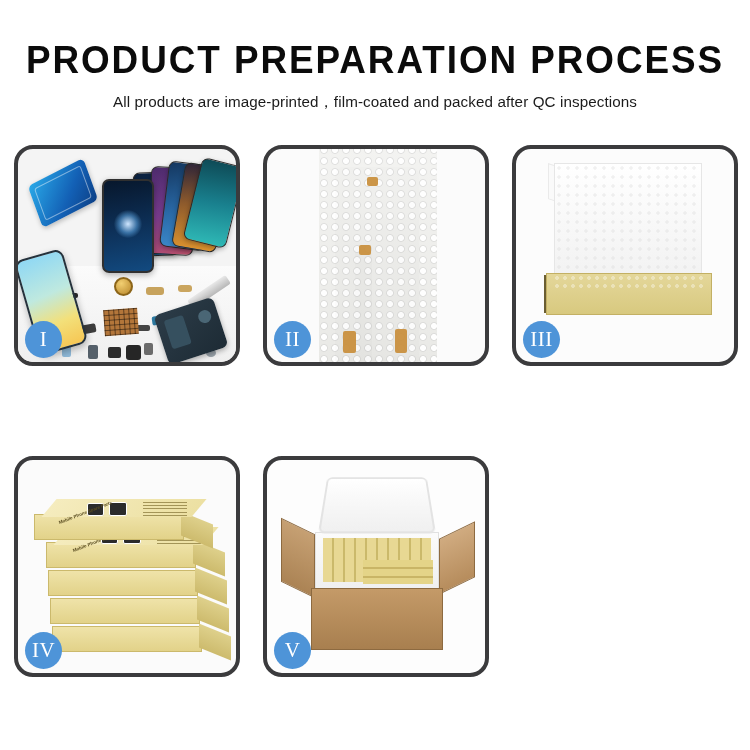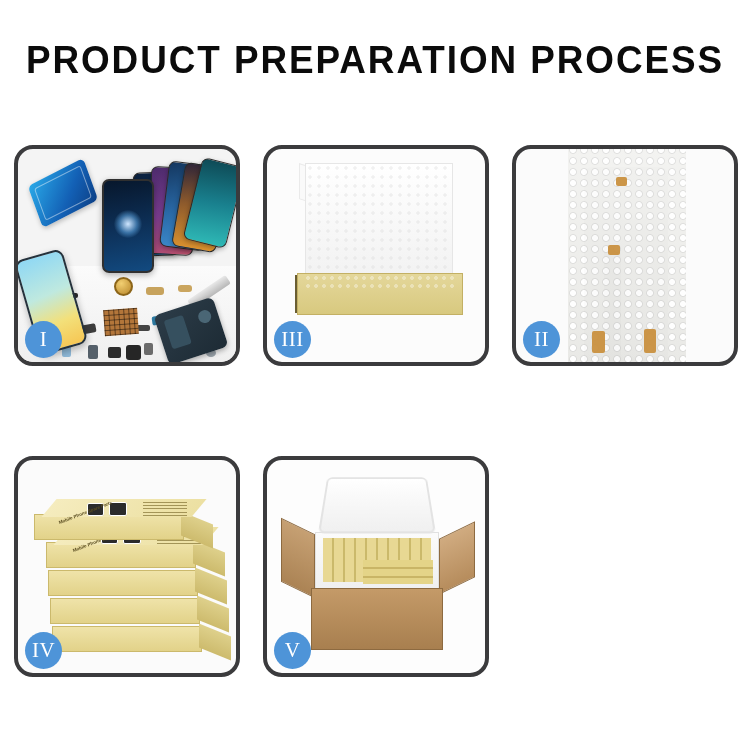--- a/index.html
+++ b/index.html
@@ -320,20 +320,21 @@
   .tape-sq.u { left:40px; top:82px; }
   .tape-sq.d { left:42px; top:146px; }
 </style>
 </head>
 <body>
 
 <div class="page">
 
   <div class="header">
     <div class="title">PRODUCT PREPARATION PROCESS</div>
+    <div class="subtitle">All products are image-printed，film-coated and packed after QC inspections</div>
   </div>
 
   <div class="grid">
 
     <div class="panel p1">
       <div class="panel-scene">
         <div class="floor"></div>
         <div class="fan-phone fp1"></div>
         <div class="fan-phone fp2"></div>
         <div class="fan-phone fp3"></div>
@@ -355,43 +356,43 @@
         <div class="prt s7"></div>
         <div class="prt s8"></div>
         <div class="prt s9"></div>
         <div class="prt s10"></div>
         <div class="prt s11"></div>
         <div class="prt s12"></div>
       </div>
       <div class="badge">I</div>
     </div>
 
-    <div class="panel p3">
-      <div class="panel-scene">
-        <div class="lid-flap-l"></div>
-        <div class="lid-flap-r"></div>
-        <div class="foam-lid"></div>
-        <div class="tray-side-l"></div>
-        <div class="tray-side-r"></div>
-        <div class="kraft-tray"></div>
-      </div>
-      <div class="badge">III</div>
-    </div>
-
     <div class="panel p2">
       <div class="panel-scene">
         <div class="lcd-inside"></div>
         <div class="lcd-flex"></div>
         <div class="bubble-bag"></div>
         <div class="tape t1"></div>
         <div class="tape t2"></div>
         <div class="tape t3"></div>
         <div class="tape t4"></div>
       </div>
       <div class="badge">II</div>
+    </div>
+
+    <div class="panel p3">
+      <div class="panel-scene">
+        <div class="lid-flap-l"></div>
+        <div class="lid-flap-r"></div>
+        <div class="foam-lid"></div>
+        <div class="tray-side-l"></div>
+        <div class="tray-side-r"></div>
+        <div class="kraft-tray"></div>
+      </div>
+      <div class="badge">III</div>
     </div>
 
     <div class="panel p4">
       <div class="panel-scene">
         <div class="stack">
           <div class="rbox" style="left:24px; top:150px;">
               <div class="side"></div>
             </div>
           <div class="rbox" style="left:22px; top:122px;">
               <div class="side"></div>

